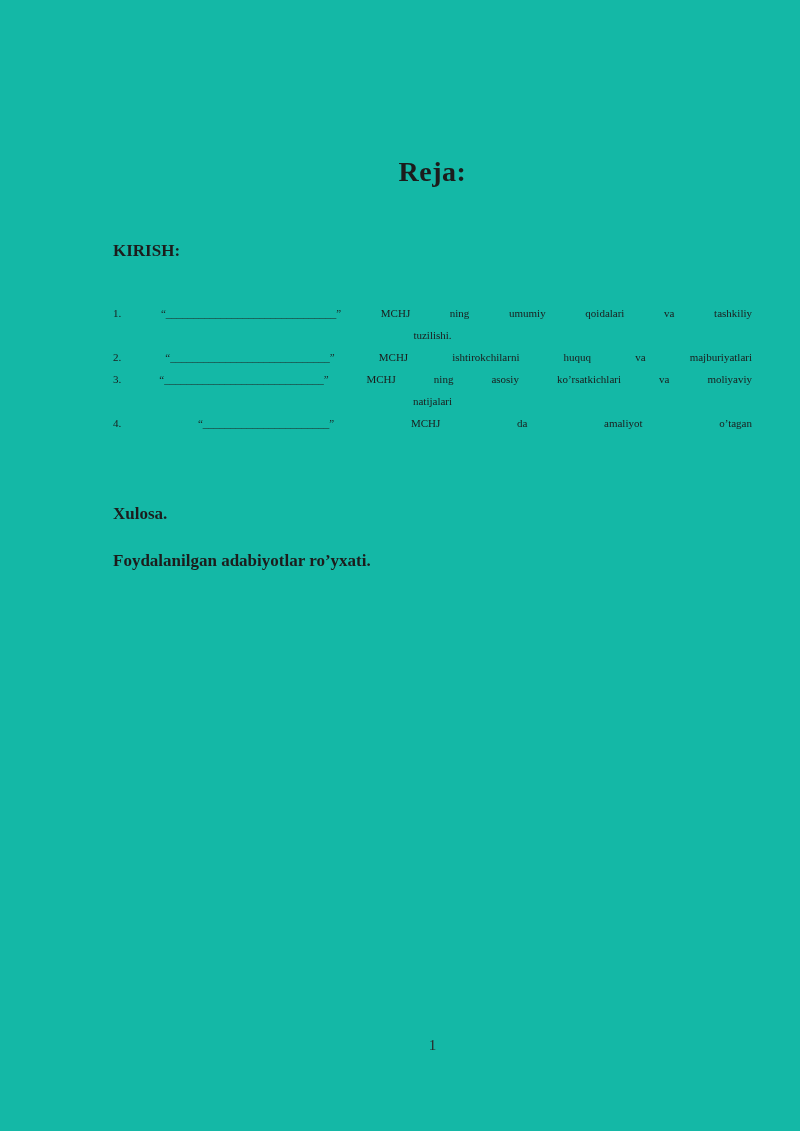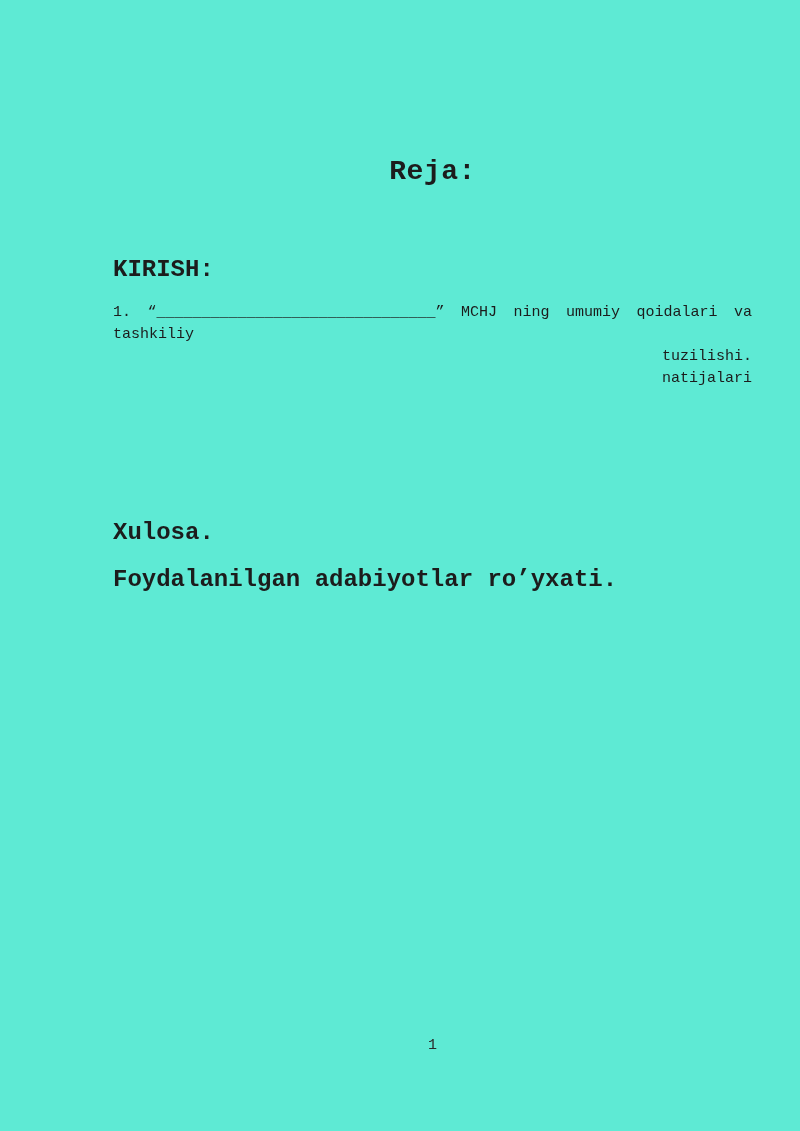--- a/index.html
+++ b/index.html
@@ -5,55 +5,54 @@
   html, body {
     margin: 0;
     padding: 0;
     background: #ffffff;
   }
   .page {
     position: relative;
     width: 800px;
     height: 1131px;
     margin: 0 auto;
-    background: #5eead4;
-    font-family: Liberation Mono, monospace;
+    background: #14b8a6;
+    font-family: Liberation Serif, serif;
     color: #1c1c1c;
     overflow: hidden;
   }
   .doc-title {
     position: absolute;
     top: 156px;
     left: 113px;
     width: 639px;
     text-align: center;
     font-size: 28px;
     font-weight: bold;
     letter-spacing: 0.5px;
   }
   .heading {
     position: absolute;
     left: 113px;
-    font-size: 24px;
+    font-size: 17px;
     font-weight: bold;
-    margin-top: 15px;
   }
   .heading-kirish { top: 241px; }
   .heading-xulosa { top: 504px; }
   .heading-refs   { top: 551px; }
   .plan-list {
     position: absolute;
     top: 302px;
     left: 113px;
     width: 639px;
-    font-size: 15px;
+    font-size: 11px;
     line-height: 22px;
   }
   .plan-line {
-    text-align: right;
+    text-align: center;
     white-space: normal;
   }
   .plan-line.justified {
     text-align: justify;
     text-align-last: justify;
   }
   .page-number {
     position: absolute;
     top: 1037px;
     left: 113px;
@@ -68,21 +67,24 @@
 
 <div class="page">
 
   <div class="doc-title">Reja:</div>
 
   <div class="heading heading-kirish">KIRISH:</div>
 
   <div class="plan-list">
       <div class="plan-line justified">1. “_______________________________” MCHJ ning umumiy qoidalari va tashkiliy</div>
       <div class="plan-line">tuzilishi.</div>
+      <div class="plan-line justified">2. “_____________________________” MCHJ ishtirokchilarni huquq va majburiyatlari</div>
+      <div class="plan-line justified">3. “_____________________________” MCHJ ning asosiy ko’rsatkichlari va moliyaviy</div>
       <div class="plan-line">natijalari</div>
+      <div class="plan-line justified">4. “_______________________” MCHJ da amaliyot o’tagan</div>
     </div>
 
   <div class="heading heading-xulosa">Xulosa.</div>
 
   <div class="heading heading-refs">Foydalanilgan adabiyotlar ro’yxati.</div>
 
   <div class="page-number">1</div>
 
 </div>
 

